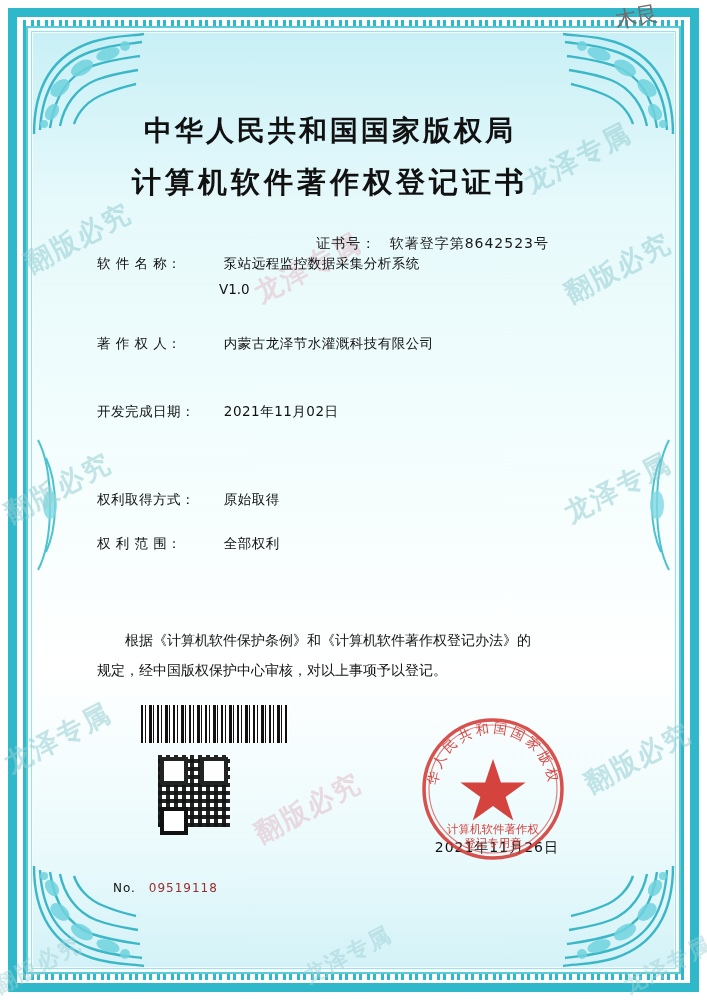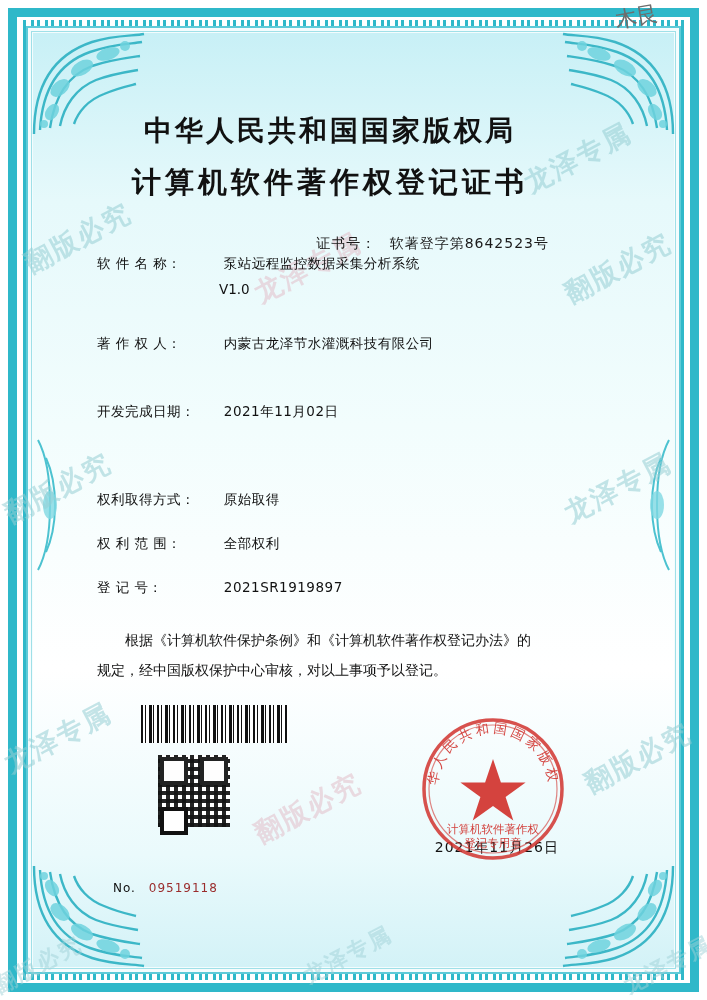--- a/index.html
+++ b/index.html
@@ -402,24 +402,20 @@
       <span class="lbl han">开发完成日期：</span>
       <span class="val han">2021年11月02日</span>
     </div>
     <div class="field" style="left:64px; top:458px;">
       <span class="lbl han">权利取得方式：</span>
       <span class="val han">原始取得</span>
     </div>
     <div class="field" style="left:64px; top:502px;">
       <span class="lbl han">权 利 范 围：</span>
       <span class="val han">全部权利</span>
-    </div>
-    <div class="field" style="left:64px; top:546px;">
-      <span class="lbl han">登 记 号：</span>
-      <span class="val han">2021SR1919897</span>
     </div>
 
     <div class="para han" style="top:592px;">
       <div><span class="ind"></span><span>根据《计算机软件保护条例》和《计算机软件著作权登记办法》的</span></div>
       <div><span>规定，经中国版权保护中心审核，对以上事项予以登记。</span></div>
     </div>
 
     <div class="barcode"></div>
     <div class="qr"></div>
     <div class="qr-br"></div>

